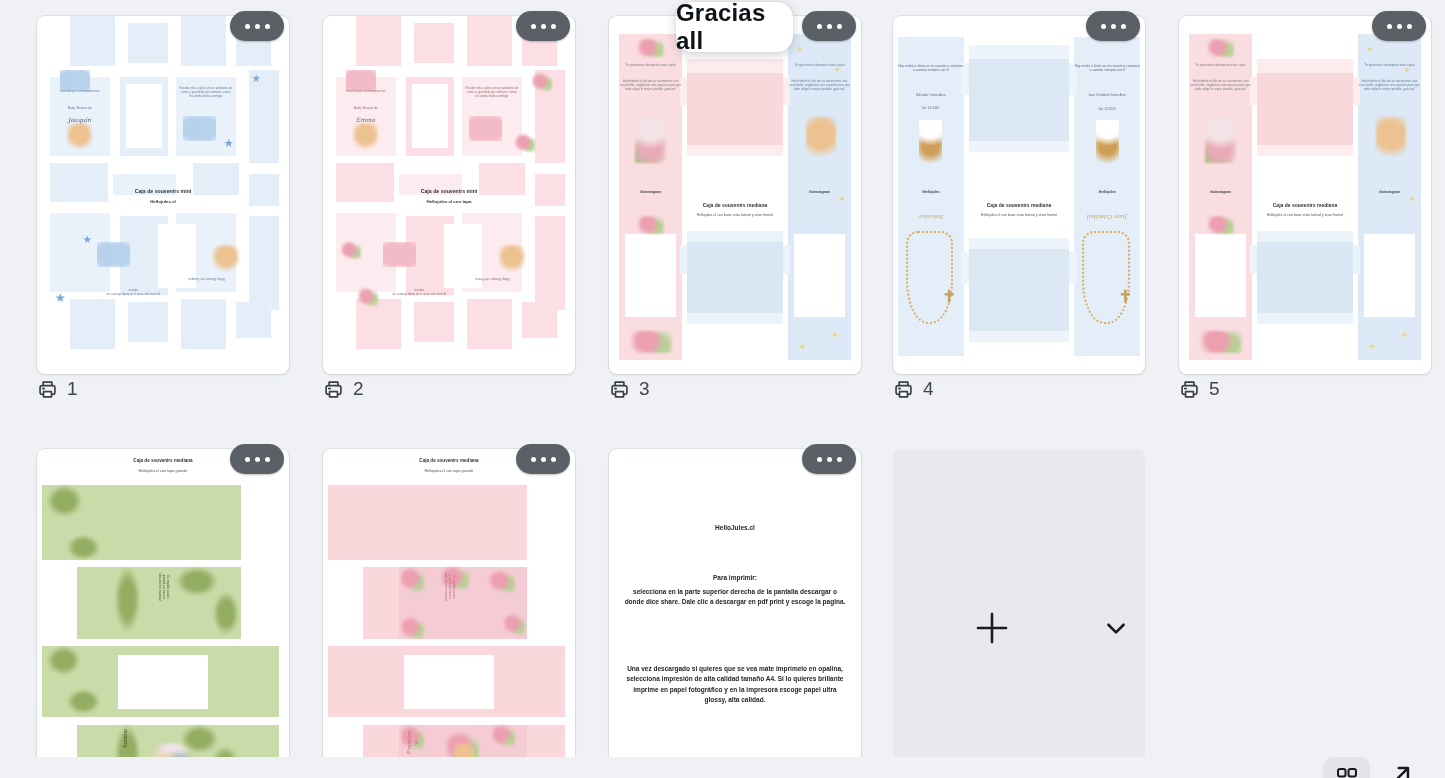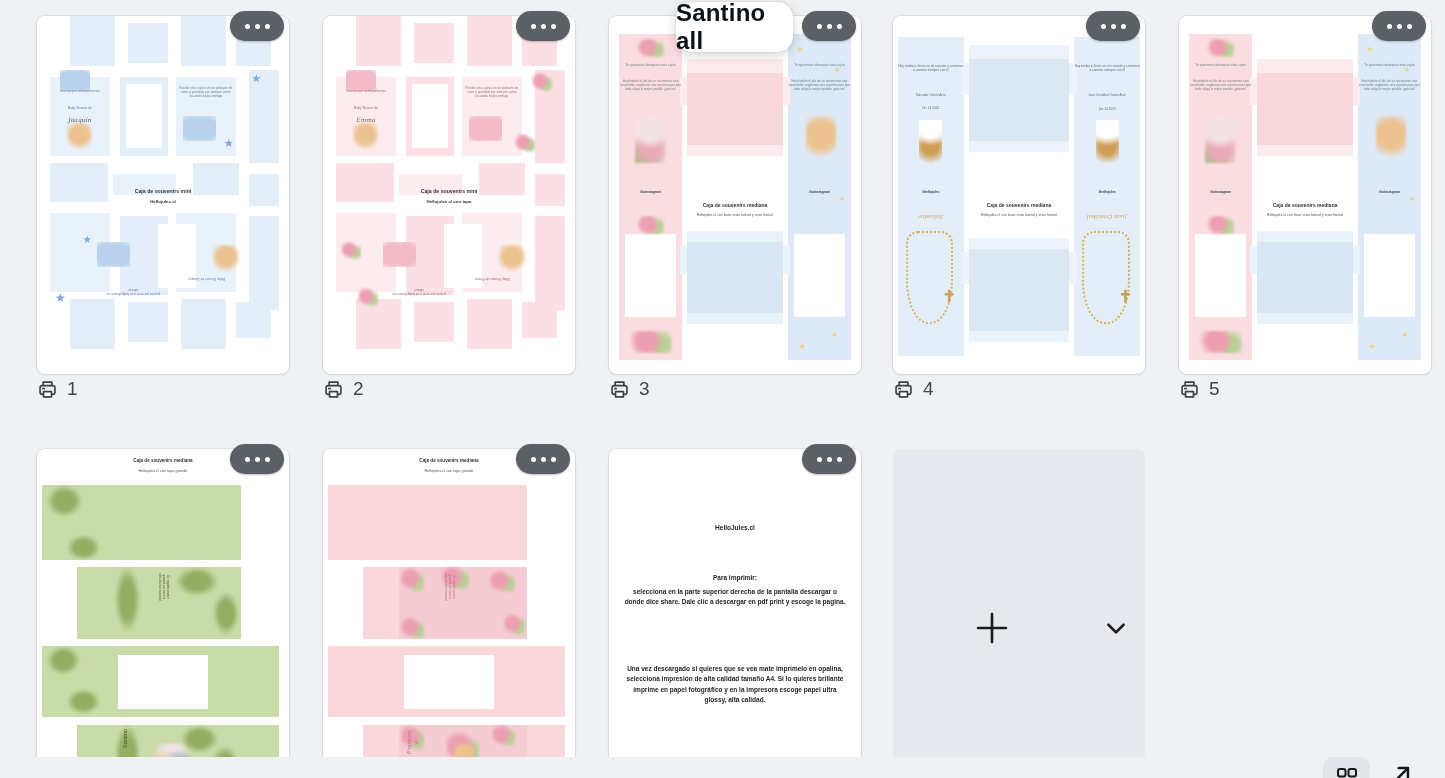--- a/index.html
+++ b/index.html
@@ -400,21 +400,21 @@
       <button class="icon-btn add-plus"><svg width="44" height="44" viewBox="0 0 44 44" fill="none" stroke="#1b1c1e" stroke-width="2.6" stroke-linecap="round">
           <path d="M22 8v28"></path>
           <path d="M8 22h28"></path>
         </svg></button>
       <button class="icon-btn add-chevron"><svg width="26" height="26" viewBox="0 0 24 24" fill="none" stroke="#1b1c1e" stroke-width="2.4" stroke-linecap="round" stroke-linejoin="round">
           <path d="M5 9l7 7 7-7"></path>
         </svg></button>
     </div>
   </div>
 
-<div class="select-all">Santino all</div>
+<div class="select-all">Gracias all</div>
 
 <button class="fab-grid" style="border:none">
   <svg width="24" height="24" viewBox="0 0 24 24" fill="none" stroke="#17181a" stroke-width="2">
     <rect x="3" y="3" width="7.5" height="7.5" rx="2"></rect>
       <rect x="13.5" y="3" width="7.5" height="7.5" rx="2"></rect>
     <rect x="3" y="13.5" width="7.5" height="7.5" rx="2"></rect>
       <rect x="13.5" y="13.5" width="7.5" height="7.5" rx="2"></rect>
   </svg>
 </button>
 

